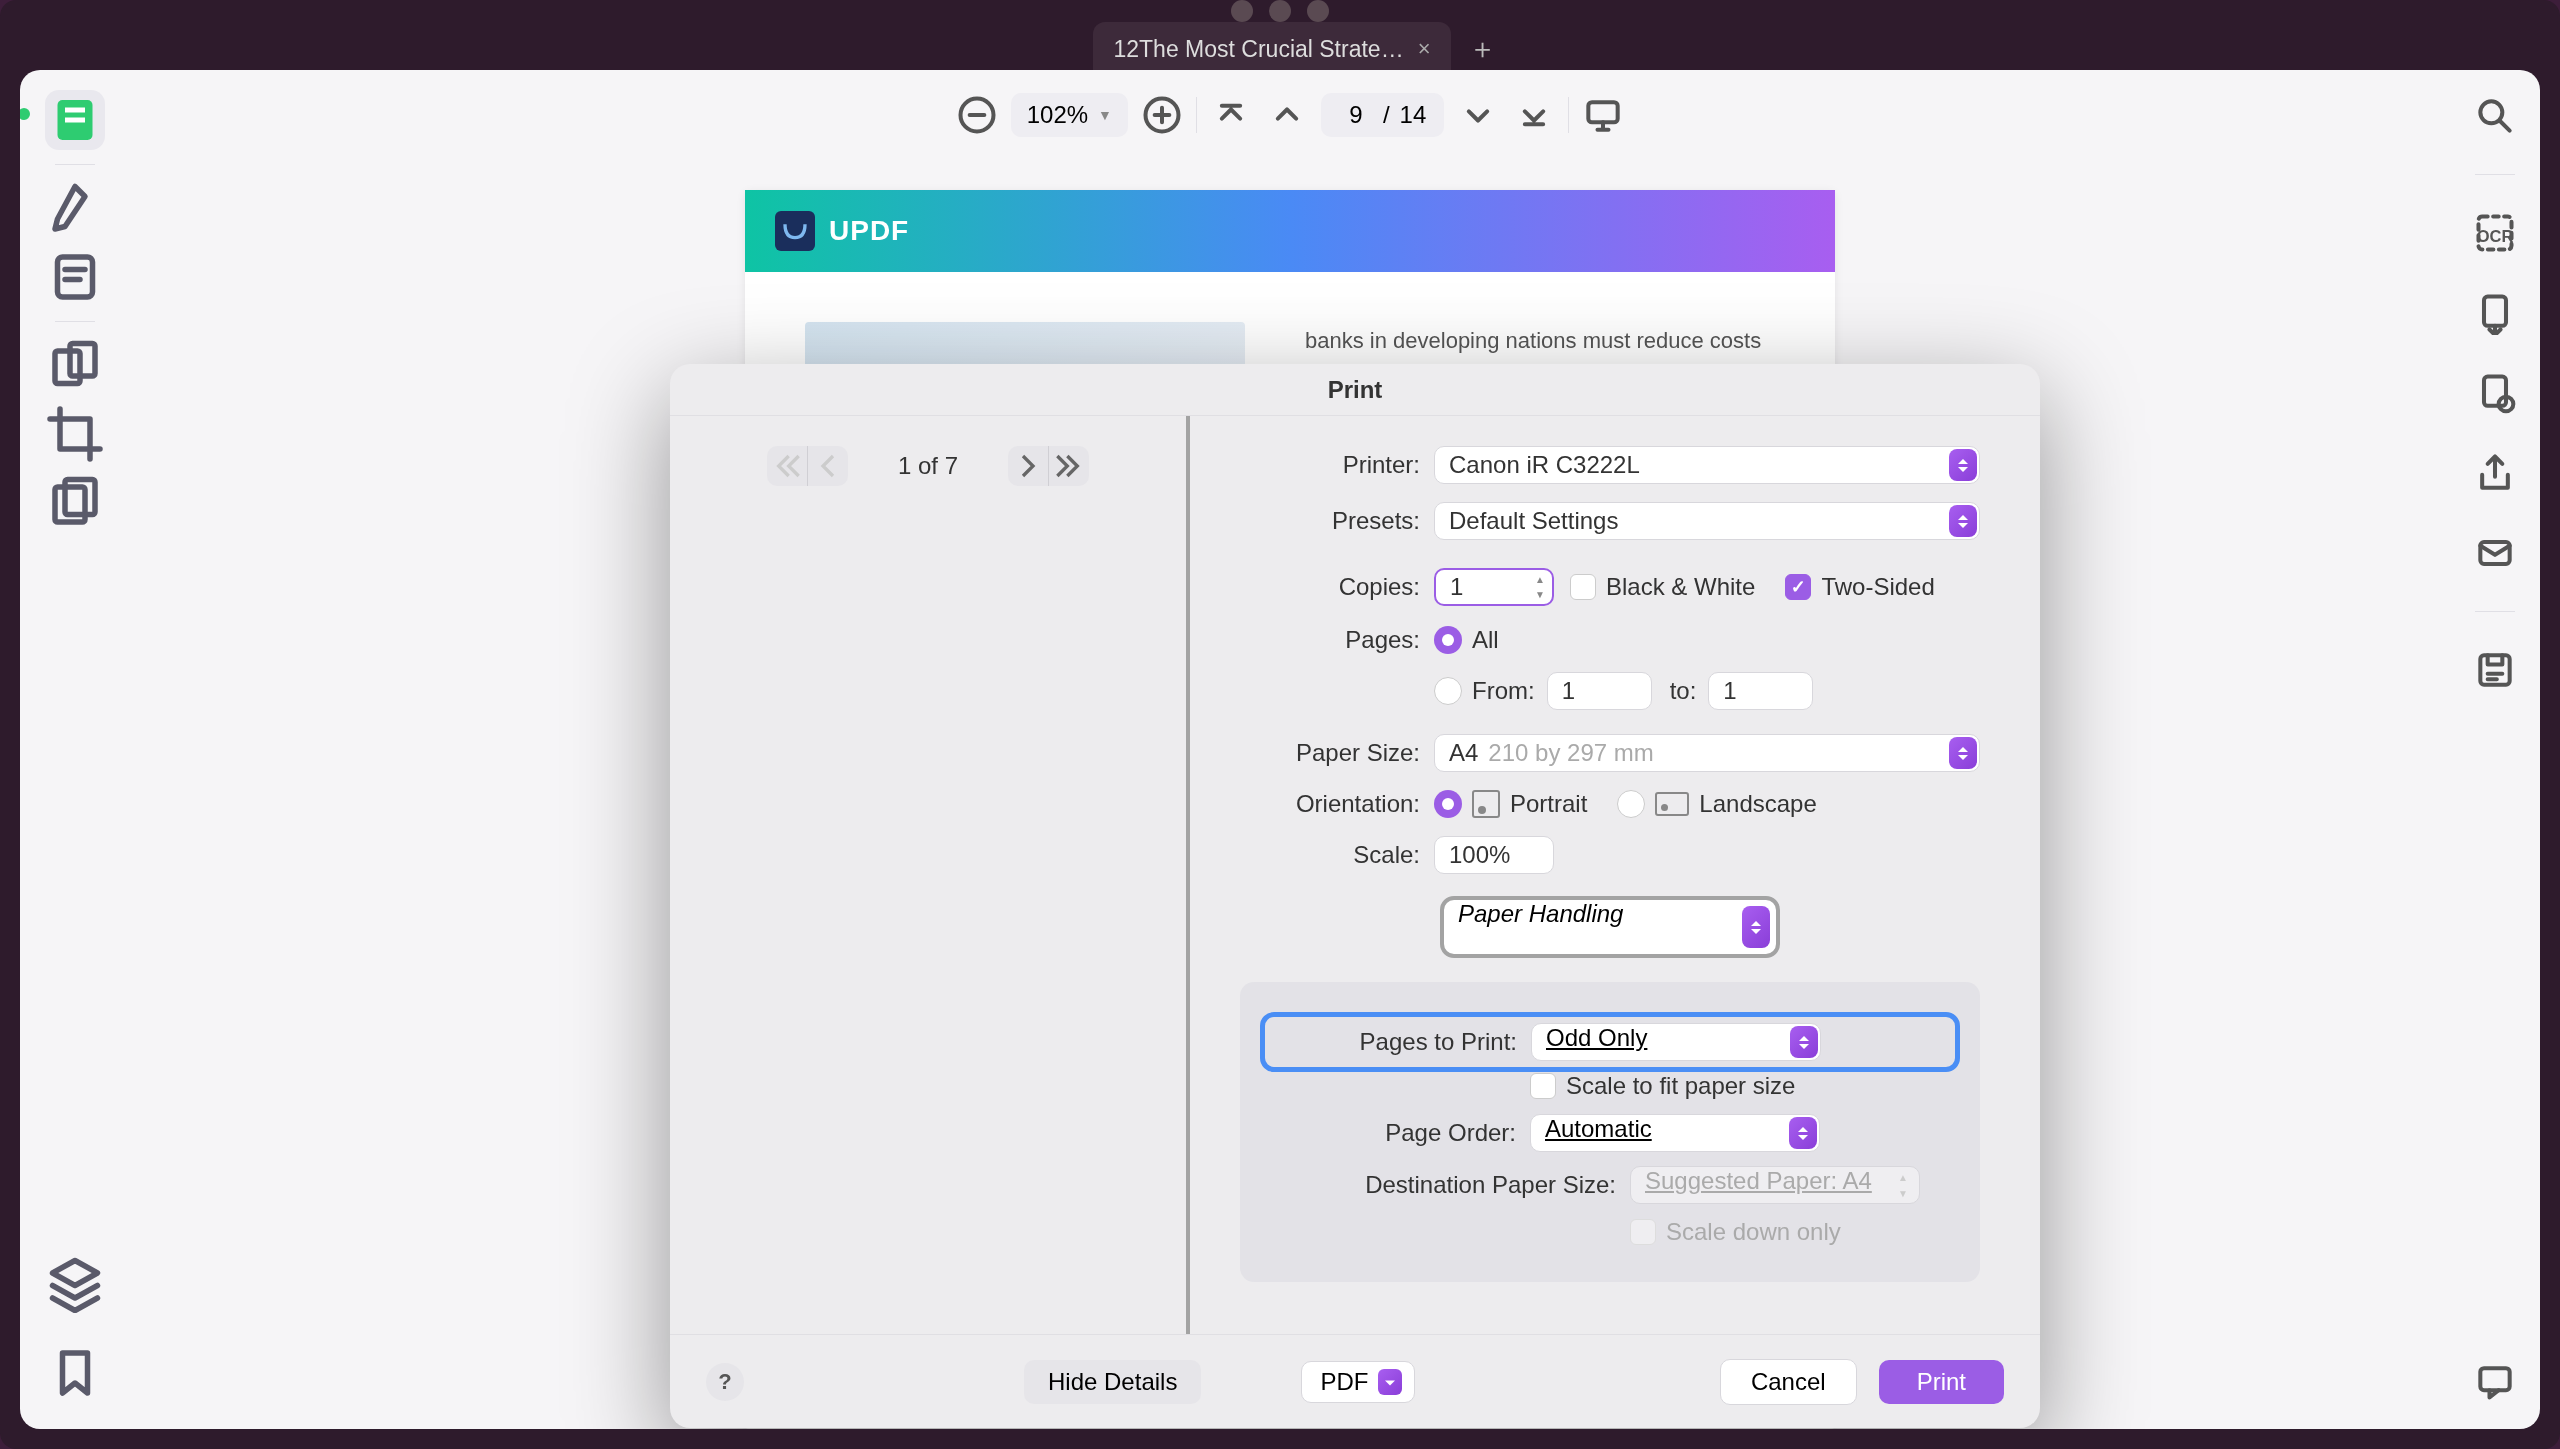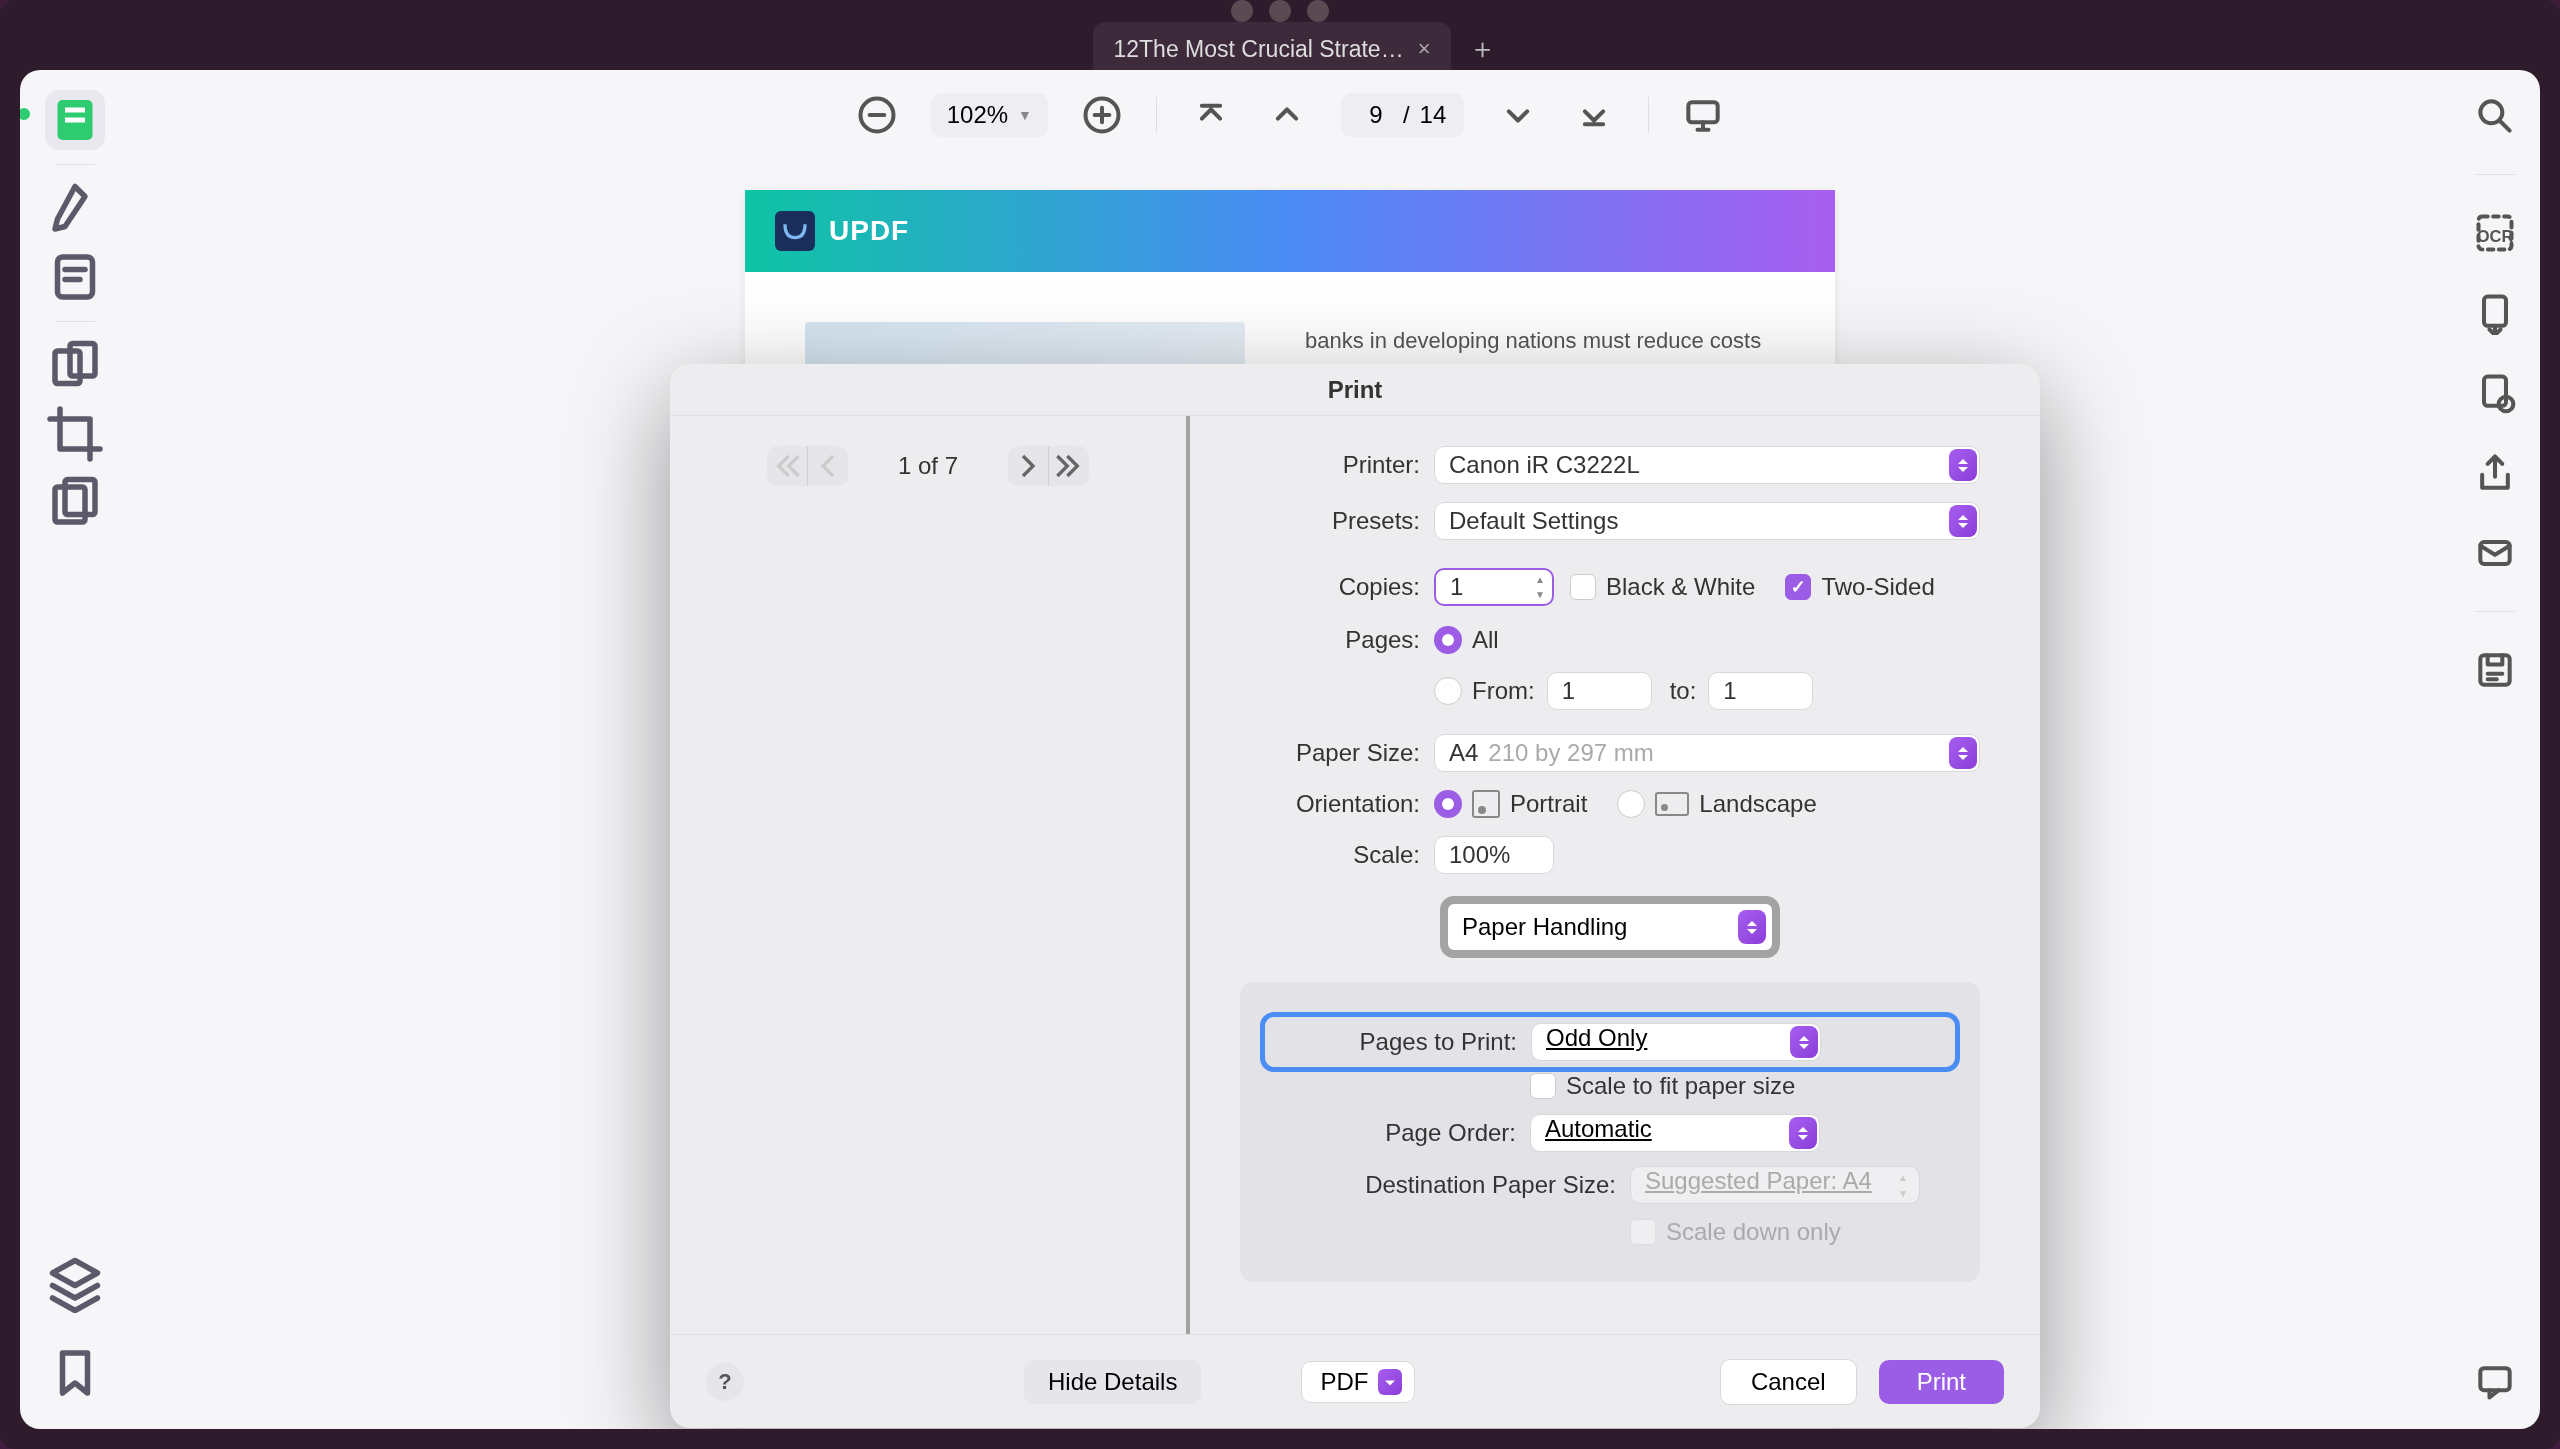--- a/index.html
+++ b/index.html
@@ -54,21 +54,21 @@
 }
 .rs-btn { width: 44px; height: 44px; display: flex; align-items: center; justify-content: flex-end; cursor: pointer; color: #555; }
 .rs-divider { width: 40px; height: 1px; background: #e0dfe5; }
 .rs-bottom { margin-top: auto; margin-bottom: 26px; }
 
 .document-view {
   flex: 1; display: flex; flex-direction: column;
 }
 .top-toolbar {
   height: 90px; display: flex; align-items: center; justify-content: center;
-  gap: 32px;
+  gap: 12px;
 }
 .tb-btn { width: 44px; height: 44px; display: flex; align-items: center; justify-content: center; cursor: pointer; border-radius: 10px; }
 .zoom-select { background: #eeedf2; border-radius: 10px; padding: 8px 16px; font-size: 24px; display:flex; align-items:center; gap:10px; }
 .page-input-group { background: #eeedf2; border-radius: 10px; padding: 8px 18px; font-size: 24px; display:flex; align-items:center; gap:10px; }
 .page-input { width: 34px; background: transparent; border: none; text-align: center; font-size: 24px; }
 .tb-divider { width: 1px; height: 36px; background: #e0dfe5; }
 
 .doc-body { flex: 1; display: flex; justify-content: center; padding-top: 30px; position: relative; }
 .doc-page {
   width: 1090px; background: #fff; box-shadow: 0 2px 10px rgba(0,0,0,0.08);
@@ -132,23 +132,23 @@
 
 .checkbox { width: 26px; height: 26px; border: 1px solid #ccc; border-radius: 6px; background: #fff; display: inline-flex; align-items: center; justify-content: center; cursor: pointer; }
 .checkbox.checked { background: #9b5de5; border-color: #9b5de5; }
 .checkbox.checked::after { content: "✓"; color: #fff; font-size: 18px; font-weight: 700; }
 .radio { width: 28px; height: 28px; border: 1px solid #ccc; border-radius: 50%; background: #fff; display: inline-flex; align-items: center; justify-content: center; cursor: pointer; }
 .radio.selected { border: none; background: #9b5de5; }
 .radio.selected::after { content: ""; width: 12px; height: 12px; background: #fff; border-radius: 50%; }
 .inline-label { font-size: 24px; color: #333; margin-left: 10px; margin-right: 30px; }
 
 .section-dropdown {
-  width: 340px; margin: 22px auto 0 auto; background: #fff; border: 8px solid #a3a3a3;
-  border-radius: 14px; height: 62px; display: flex; align-items: center;
-  padding: 0 14px; position: relative; font-size: 24px;
+  width: 340px; margin: 22px auto 0 auto; background: #fff; border: 4px solid #a3a3a3;
+  border-radius: 14px; height: 62px; display: flex; align-items: flex-start;
+  padding: 0 14px; position: relative; font-size: 24px; font-style: italic;
 }
 .section-panel {
   background: #e3e2e7; border-radius: 14px; margin-top: 24px; padding: 30px 30px 36px 30px;
 }
 .panel-row { display: flex; align-items: center; margin-bottom: 14px; }
 .panel-label { width: 260px; text-align: right; padding-right: 14px; font-size: 24px; color: #333; }
 .panel-control { flex: 0 0 290px; background: #fff; border: 1px solid #d8d7dc; border-radius: 10px; height: 38px; display: flex; padding: 0 14px; font-size: 24px; position: relative; text-decoration: underline; }
 .panel-control.disabled { background: #efeef1; color: #aaa; }
 .highlight-border { border: 5px solid #4a8ef5; border-radius: 14px; padding: 6px; margin: 0 -10px; }
 .collate-row { justify-content: flex-start; padding-left: 274px; margin-bottom: 20px; }

